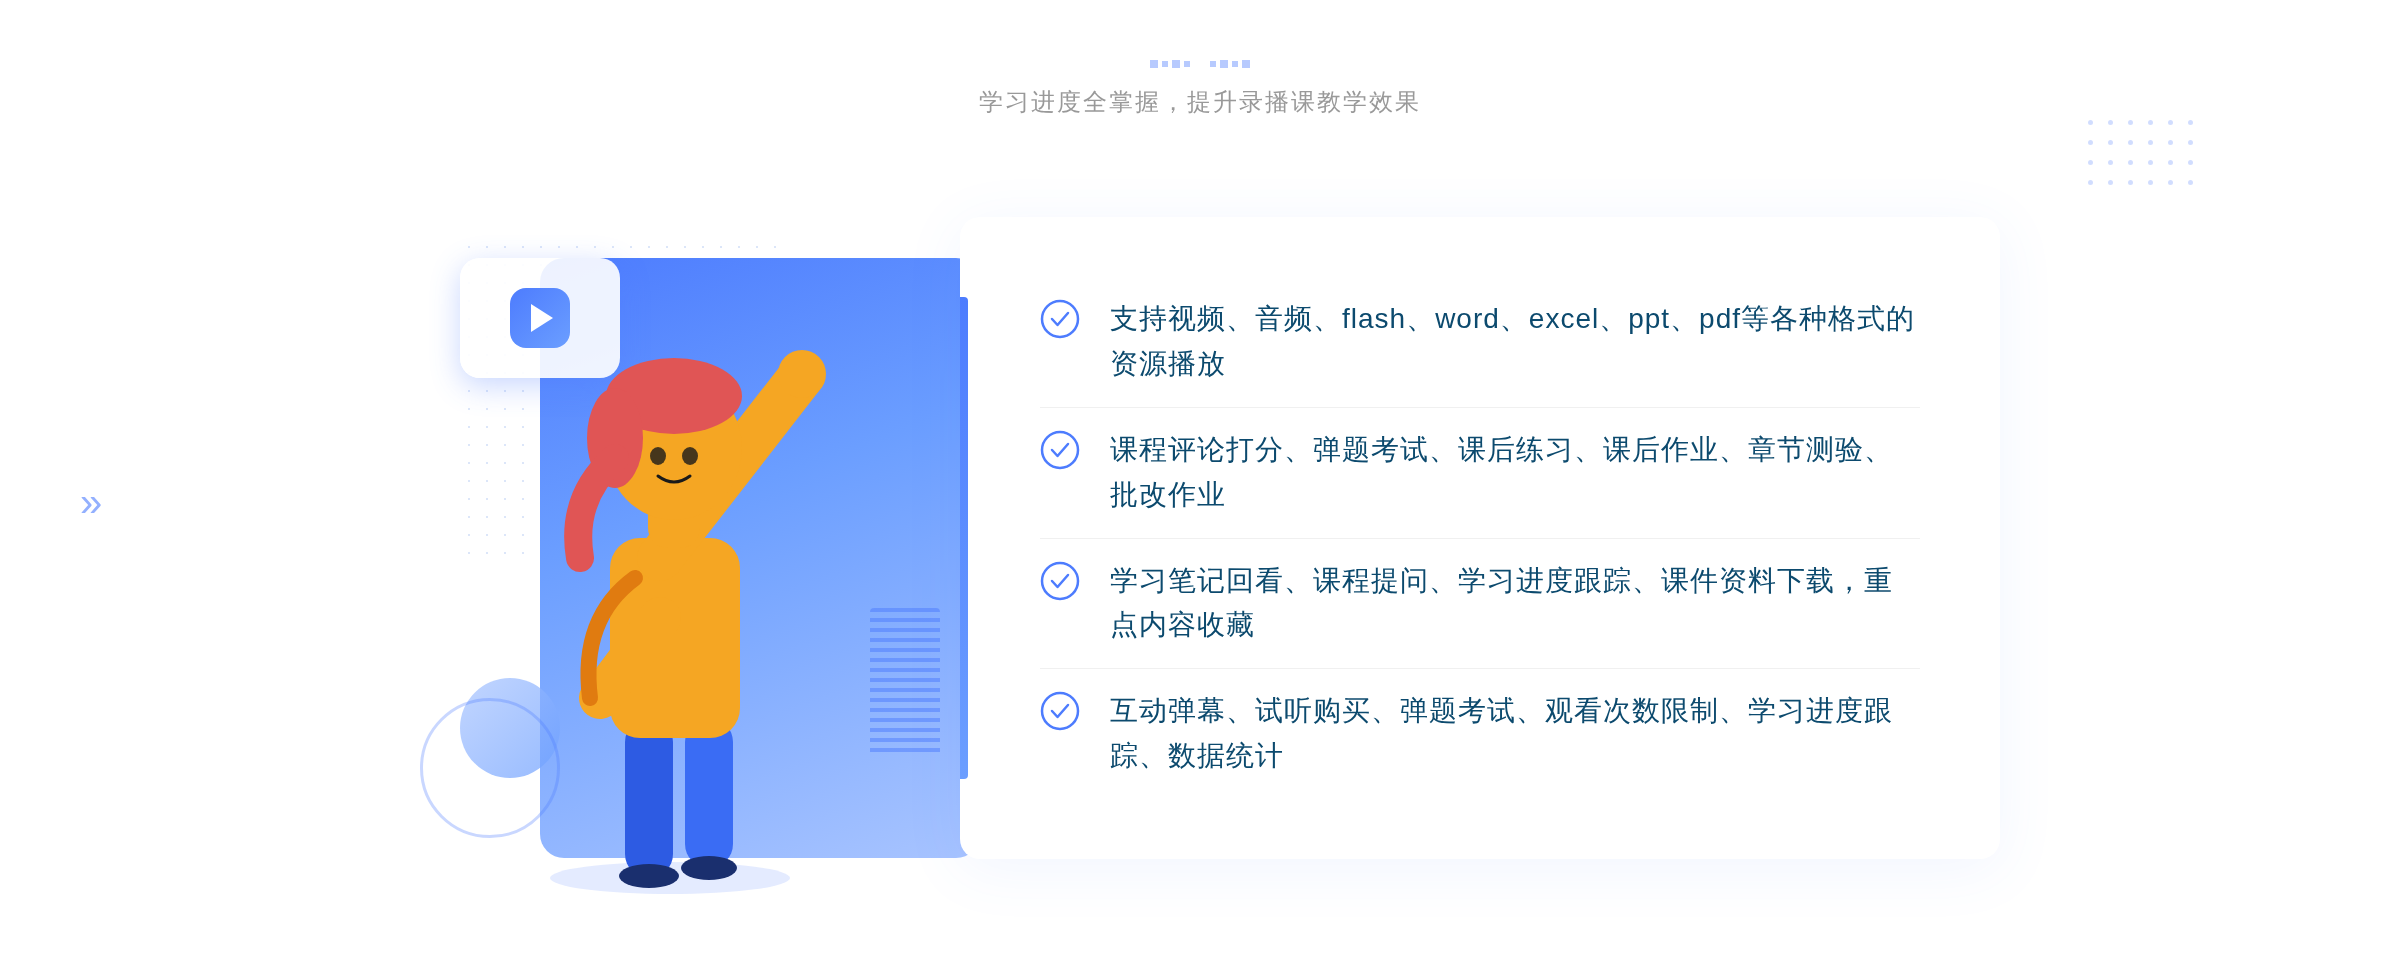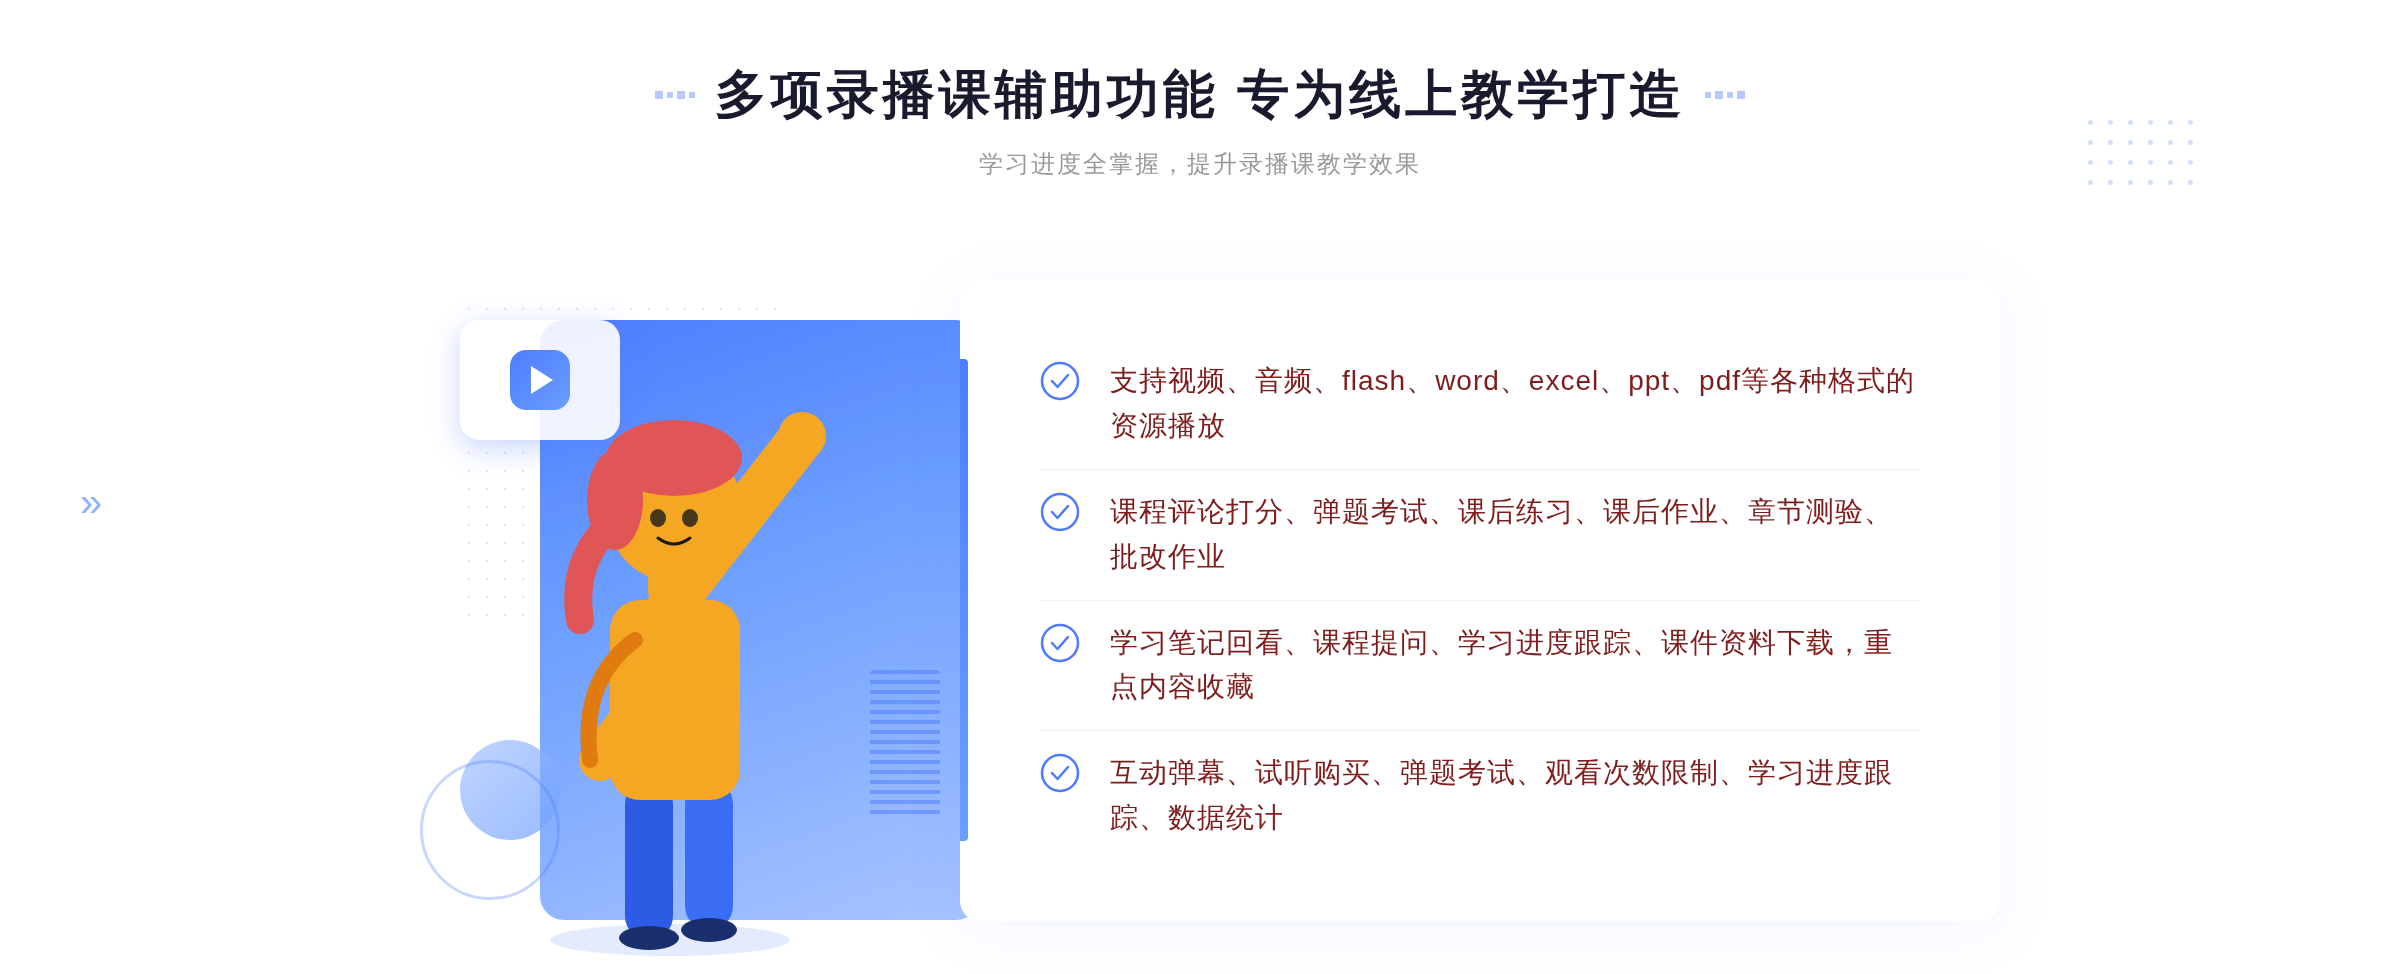--- a/index.html
+++ b/index.html
@@ -268,21 +268,21 @@
       margin-top: 2px;
     }
 
     .feature-check-icon svg {
       width: 40px;
       height: 40px;
     }
 
     .feature-text {
       font-size: 28px;
-      color: #7f1d1d;
+      color: #0c4a6e;
       line-height: 1.6;
       font-weight: 400;
       letter-spacing: 1px;
     }
 
     
     .feature-divider {
       height: 1px;
       background: #f0f0f0;
       margin: 0 0;
@@ -335,21 +335,20 @@
   <div class="chevron-left">»</div>
 
   <div class="header-section">
     <div class="header-title-row">
       <div class="title-decoration">
         <div class="square"></div>
         <div class="square-sm"></div>
         <div class="square"></div>
         <div class="square-sm"></div>
       </div>
-      <h1 class="main-title">多项录播课辅助功能 专为线上教学打造</h1>
       <div class="title-decoration">
         <div class="square-sm"></div>
         <div class="square"></div>
         <div class="square-sm"></div>
         <div class="square"></div>
       </div>
     </div>
     <p class="subtitle">学习进度全掌握，提升录播课教学效果</p>
   </div>
 

